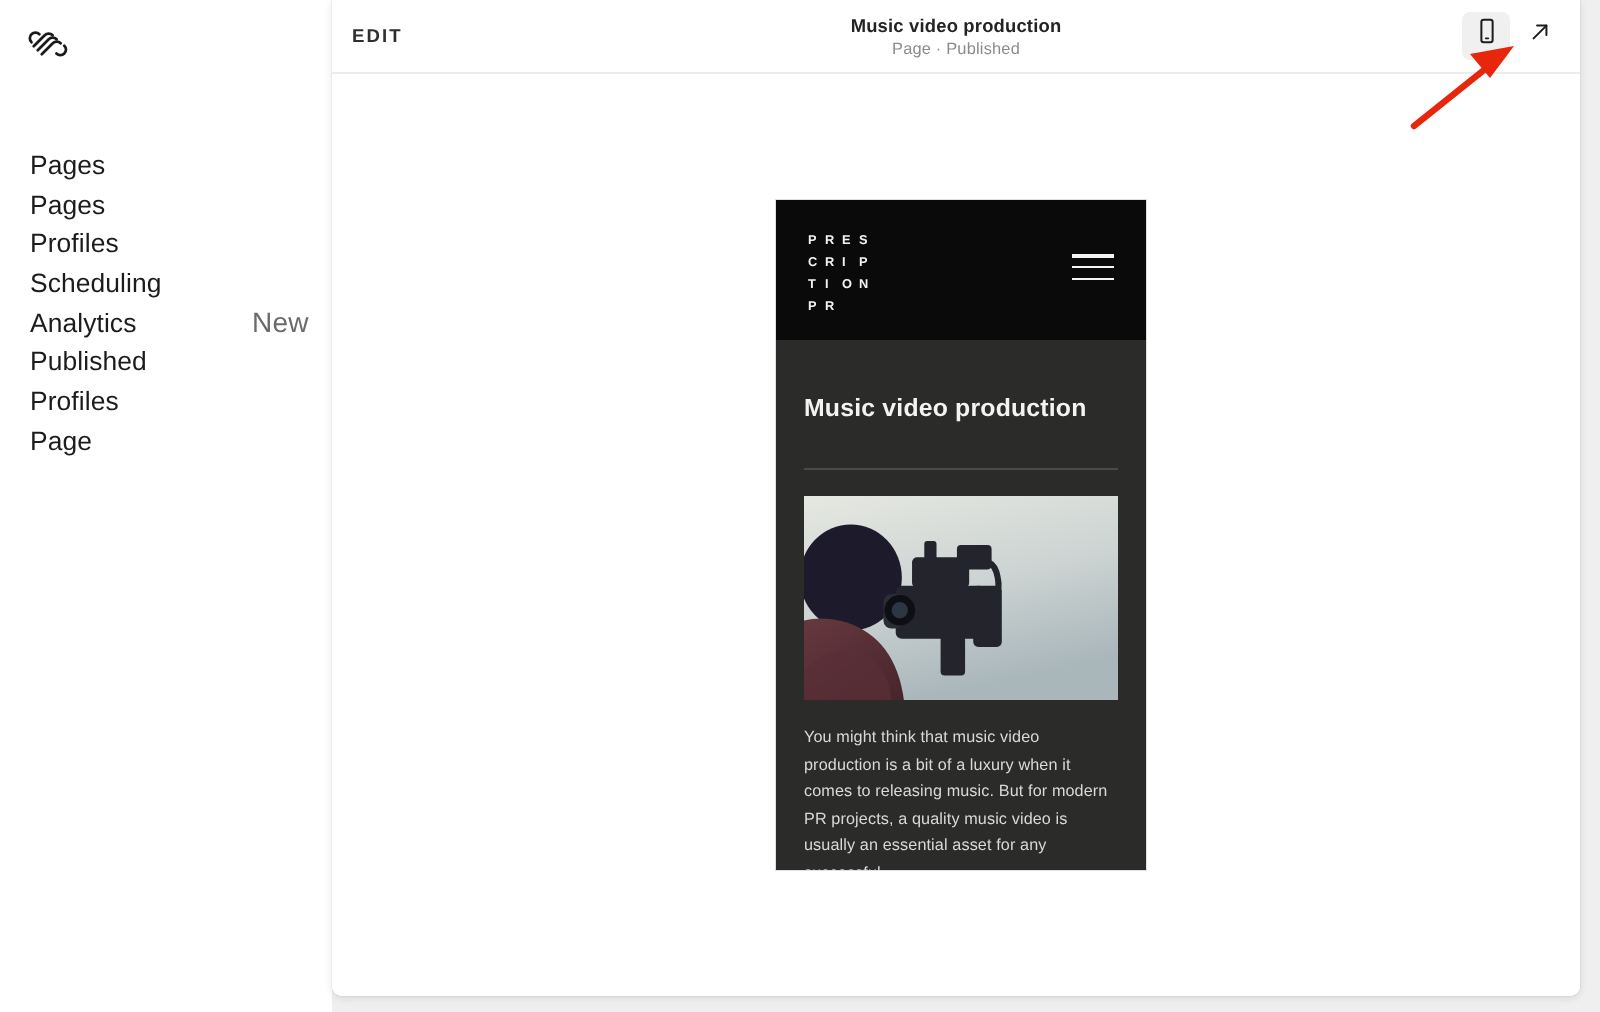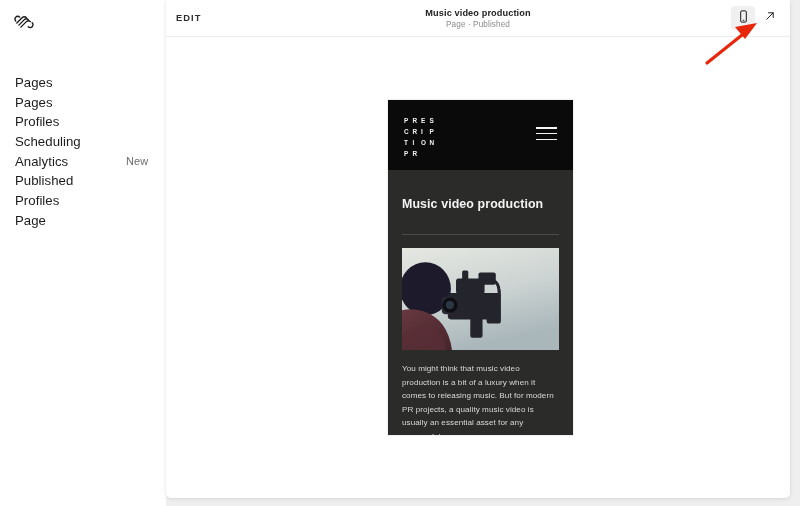--- a/index.html
+++ b/index.html
@@ -46,21 +46,21 @@
     padding-left: 15px;
     font-size: 13.2px;
     color: #1c1c1c;
     letter-spacing: 0.05px;
     cursor: pointer;
   }
   .nav-badge {
     position: absolute;
     left: 126px;
     top: 0;
-    font-size: 11px;
+    font-size: 14px;
     color: #6a6a6a;
     letter-spacing: 0.1px;
   }
 
   
   .canvas-wrap {
     position: absolute;
     left: 166px; top: 0;
     width: 634px; height: 506px;
     background: #efefef;

